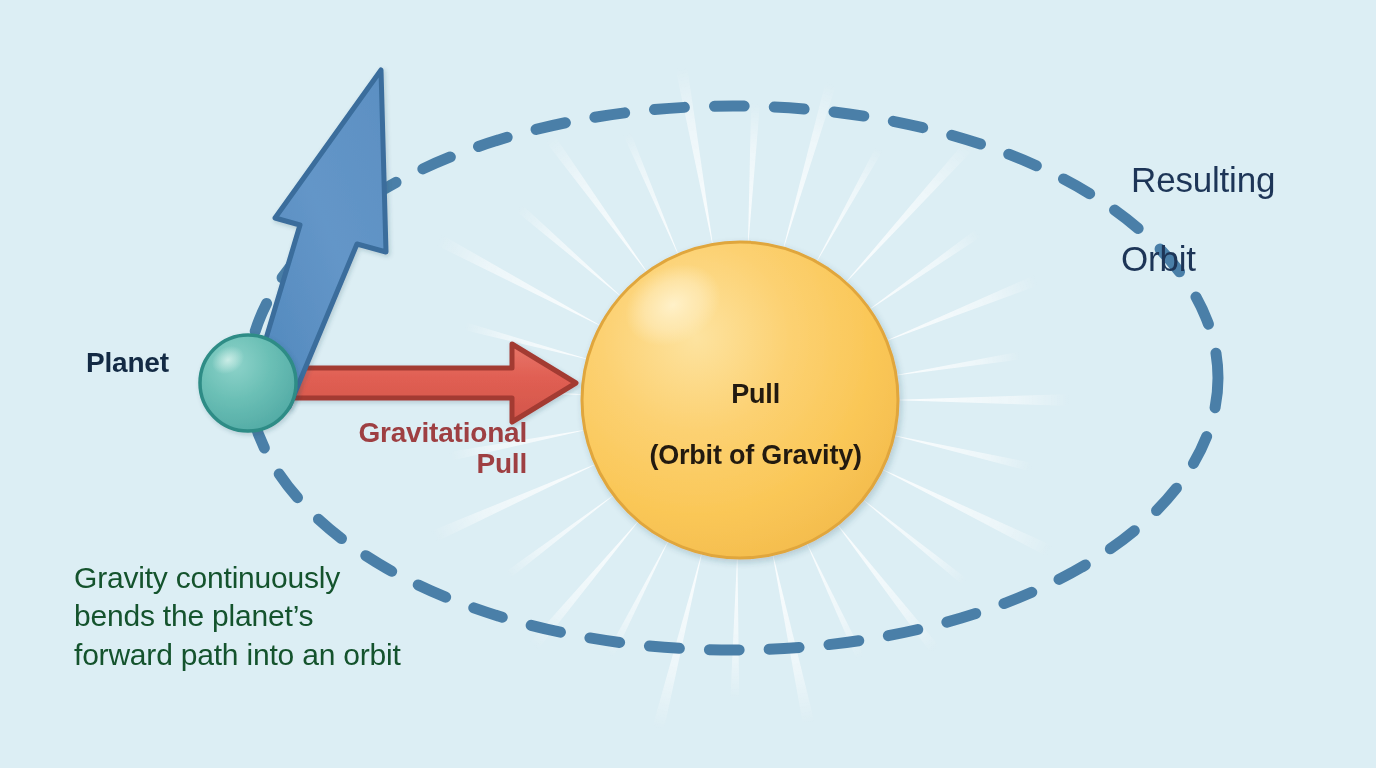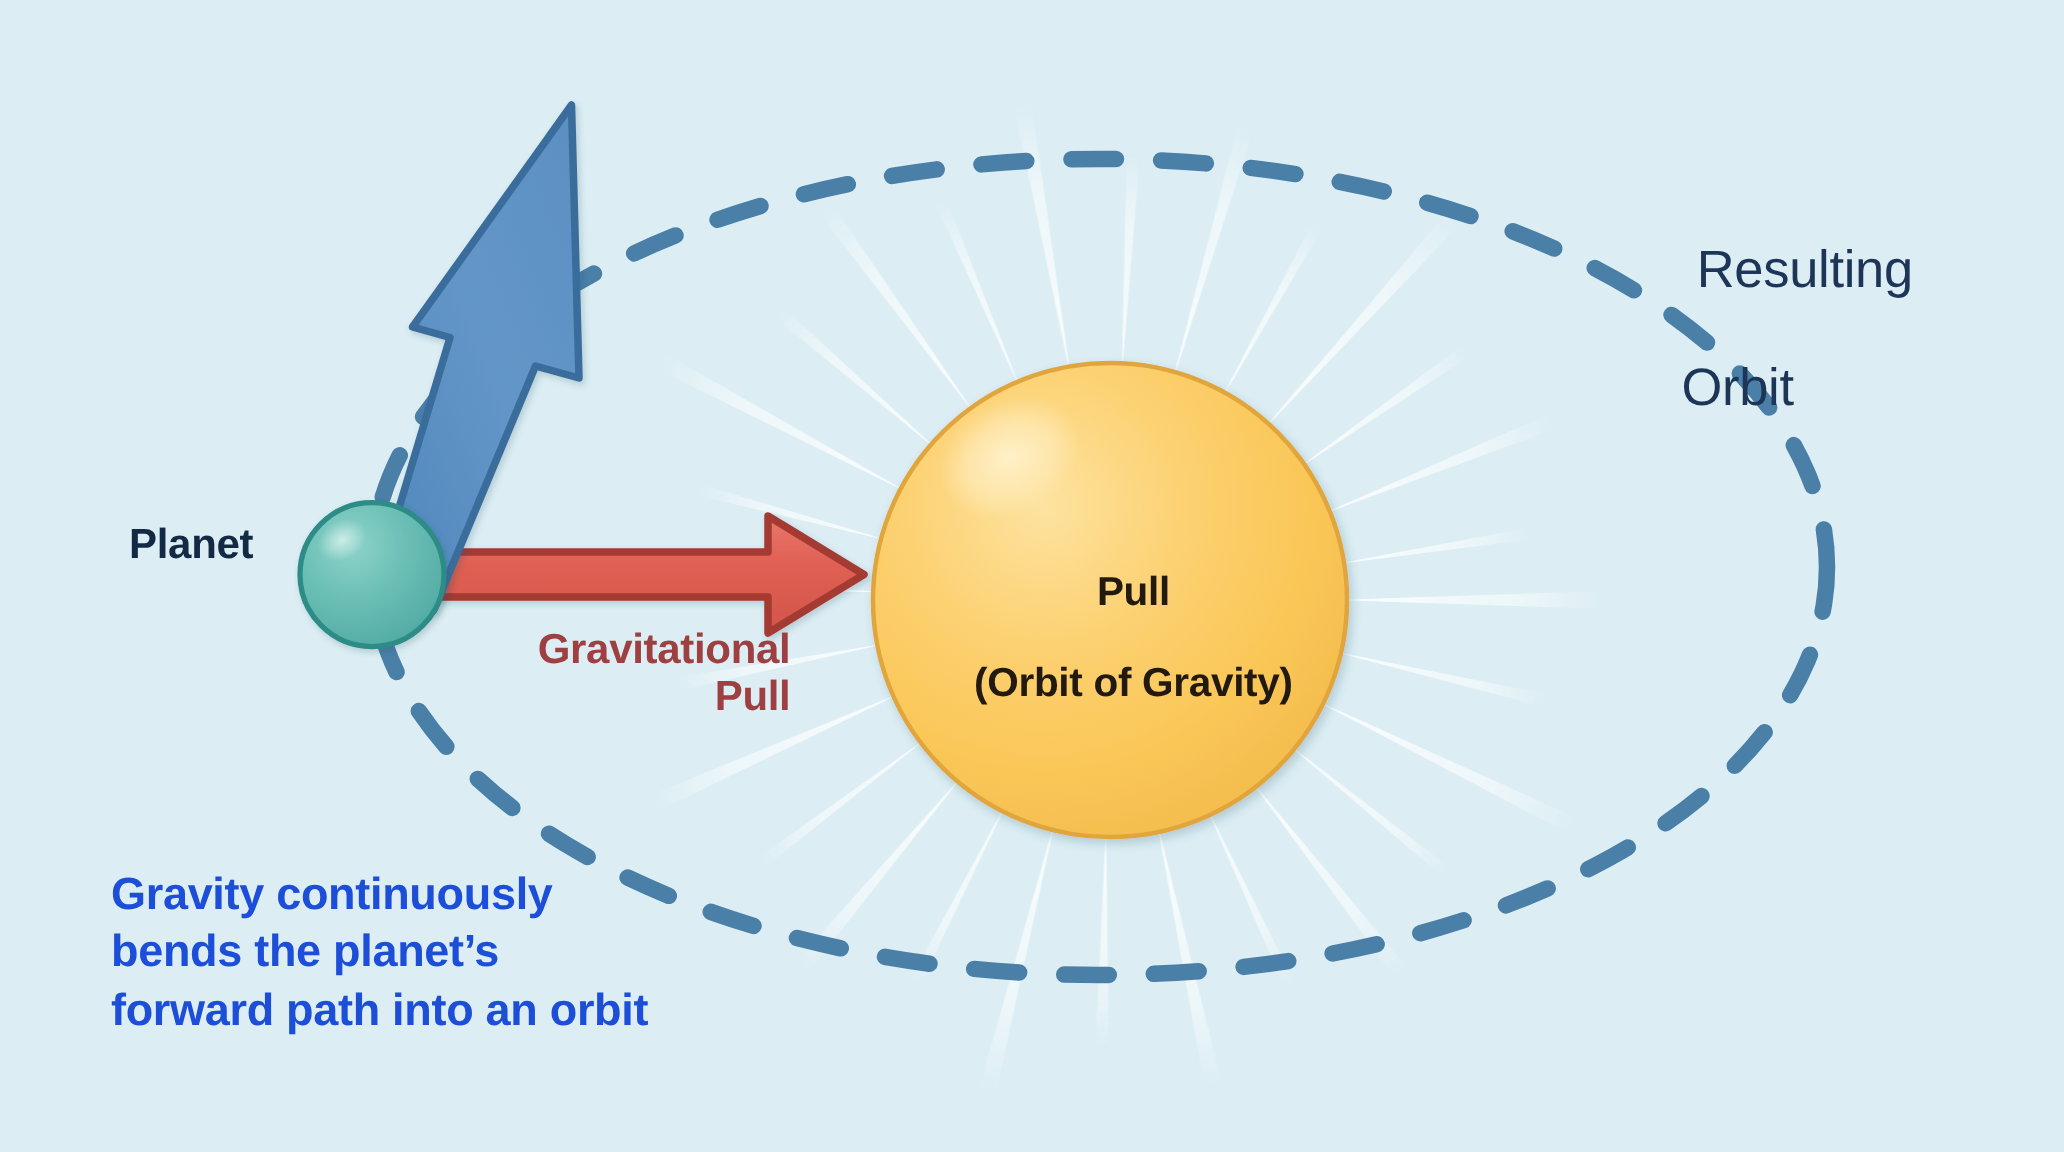--- a/index.html
+++ b/index.html
@@ -76,24 +76,24 @@
     font-weight: 400;
     color: #1d3557;
     letter-spacing: -0.2px;
   }
   #label-resulting-orbit .l2 {
     display: block;
     padding-left: 28px;
   }
   #label-caption {
     left: 74px;
-    top: 578px;
+    top: 559px;
     font-size: 30px;
-    font-weight: 700;
-    color: #1d4ed8;
+    font-weight: 400;
+    color: #14532d;
     line-height: 1.28;
     letter-spacing: -0.2px;
   }
 </style>
 </head>
 <body>
 
 <div id="stage">
 
   <svg id="scene" viewBox="0 0 1376 768" xmlns="http://www.w3.org/2000/svg">

